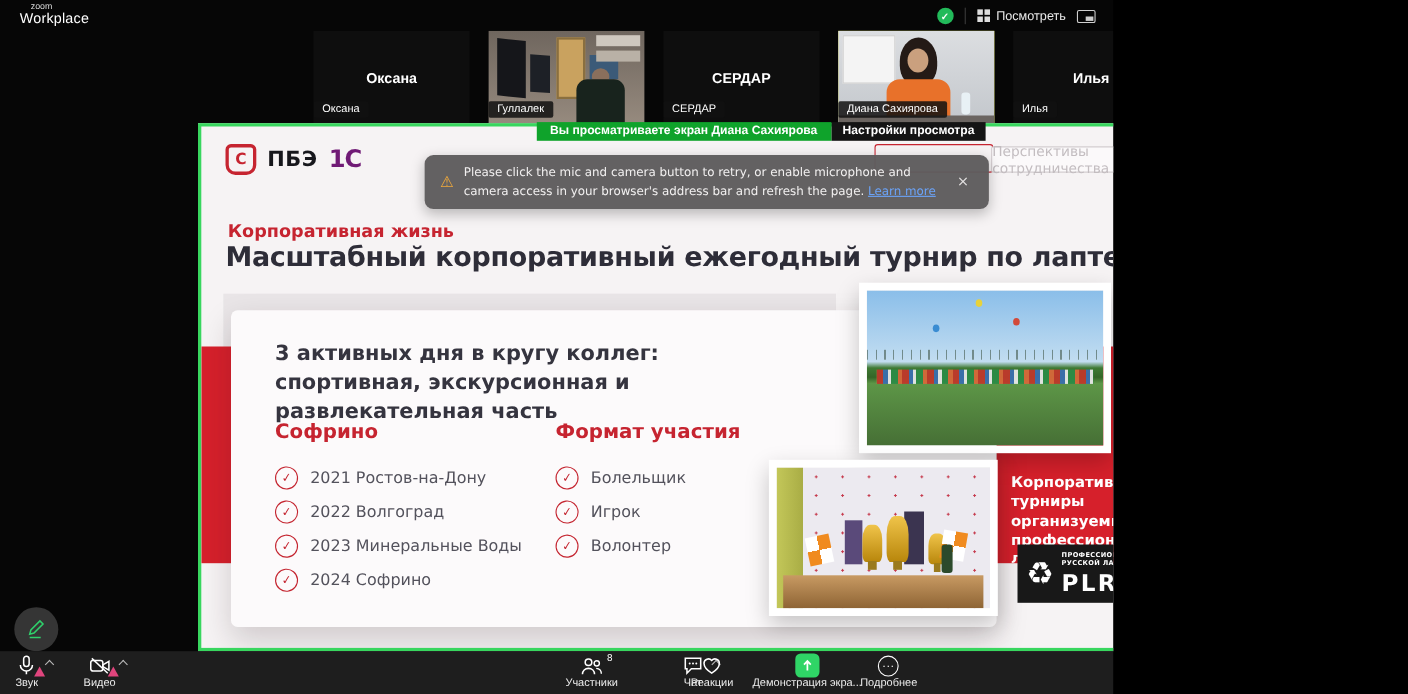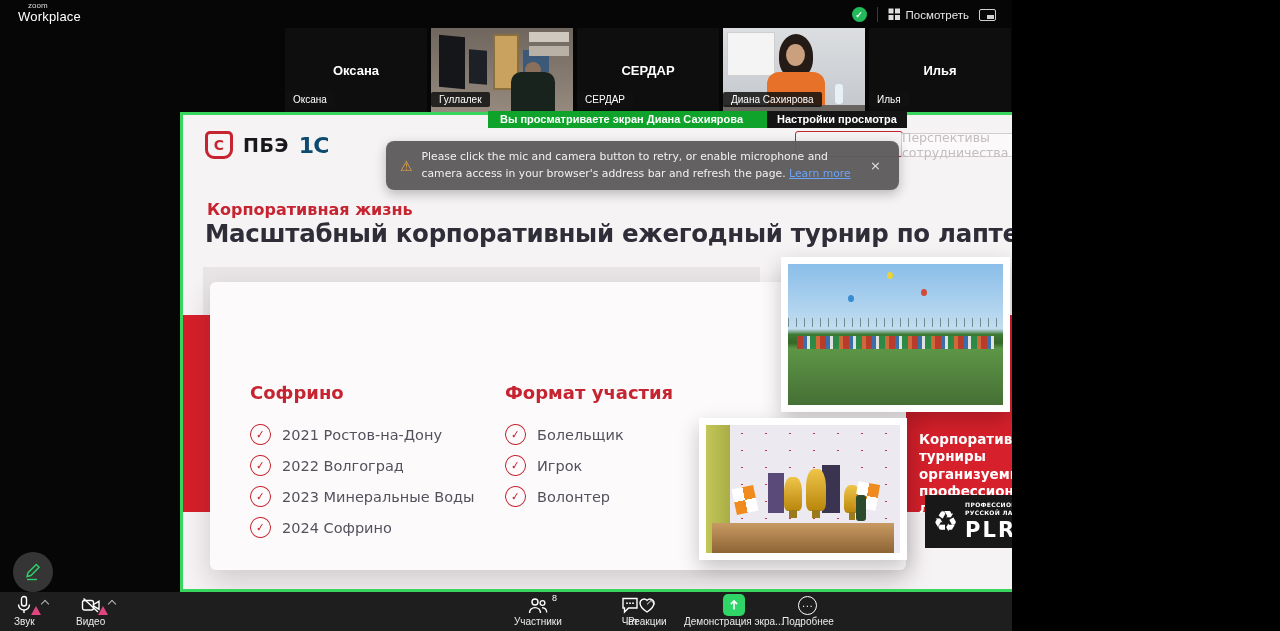--- a/index.html
+++ b/index.html
@@ -13,21 +13,21 @@
   .brand .wkp { font-size:13px; font-weight:500; letter-spacing:.2px; }
   .topright { position:absolute; right:16px; top:7px; display:flex; align-items:center; gap:10px; }
   .shield { width:15px; height:15px; border-radius:50%; background:#22ba5a; color:#fff; font-size:9px;
             font-weight:bold; display:flex; align-items:center; justify-content:center; }
   .tdiv { width:1px; height:15px; background:#3a3a3a; }
   .viewbtn { display:flex; align-items:center; gap:5px; color:#e8e8e8; font-size:11.5px; }
   .pip { position:relative; width:17px; height:12px; border:1.5px solid #cfcfcf; border-radius:2px; }
   .pip::after { content:""; position:absolute; right:1px; bottom:1px; width:7px; height:4px; background:#cfcfcf; }
 
   
-  .strip { position:absolute; left:285px; top:28px; height:84px; display:flex; gap:4px;align-items:flex-end; }
+  .strip { position:absolute; left:285px; top:28px; height:84px; display:flex; gap:17px;align-items:flex-end; }
   .tile { position:relative; width:142px; height:84px; background:#0e0e0e; overflow:hidden; }
   .tile .cname { position:absolute; inset:0; display:flex; align-items:center; justify-content:center;
                  color:#fff; font-size:13px; font-weight:bold; }
   .chip { position:absolute; left:0; bottom:5px; background:rgba(16,16,16,.85); color:#fff; font-size:10px;
           padding:2px 8px; border-radius:2px; white-space:nowrap; }
   .tile.active { outline:2px solid #d3d44f; outline-offset:-2px; }
   .nextbtn { width:30px; height:84px; display:flex; align-items:center; justify-content:center;
              color:#fff; font-size:24px; font-weight:bold; background:#000; cursor:pointer; }
 
   
@@ -44,33 +44,33 @@
   .scene-diana { position:absolute; inset:0; background:linear-gradient(#dcdee1,#c3c7cc); }
   .sd-board { position:absolute; left:4px; top:4px; width:48px; height:44px; background:#f4f4f4; border:1px solid #cfcfcf; }
   .sd-hair { position:absolute; left:56px; top:6px; width:34px; height:44px; background:#241a16; border-radius:50% 50% 42% 42%; }
   .sd-face { position:absolute; left:63px; top:16px; width:19px; height:22px; background:#caa07e; border-radius:50%; }
   .sd-body { position:absolute; left:44px; top:44px; width:58px; height:36px; background:#e8712a; border-radius:12px 12px 0 0; }
   .sd-bottle { position:absolute; right:22px; bottom:8px; width:8px; height:20px; background:#e8f1f5; border-radius:3px; }
   .sd-desk { position:absolute; left:0; bottom:0; width:100%; height:7px; background:#6b6561; }
 
   
   .viewbar { position:absolute; left:488px; top:111px; display:flex; z-index:30; height:17px; }
-  .viewbar .vtxt { background:#0fa32b; color:#fff; font-size:11px; font-weight:bold; padding:2px 24px 2px 12px; white-space:nowrap; }
+  .viewbar .vtxt { background:#0fa32b; color:#fff; font-size:11px; font-weight:bold; padding:2px 13px 2px 12px; white-space:nowrap; }
   .viewbar .vset { background:#141414; color:#fff; font-size:11px; font-weight:bold; padding:2px 10px; white-space:nowrap; cursor:pointer; }
 
   
   .share { position:absolute; left:180px; top:112px; width:924px; height:480px; border:3px solid #38d65e;
            background:#f6f3f4; z-index:5; }
   .page { position:absolute; inset:0; overflow:hidden; font-family:"DejaVu Sans", sans-serif; }
 
   .logorow { position:absolute; left:22px; top:16px; display:flex; align-items:center; gap:10px; z-index:2; }
   .pbe-shield { width:28px; height:28px; border:3.5px solid #c62430; border-radius:5px 5px 9px 9px;
                 display:flex; align-items:center; justify-content:center; color:#c62430; font-weight:bold; font-size:14px; }
   .pbe-name { color:#17171c; font-weight:bold; font-size:19px; letter-spacing:.5px; }
-  .onec { color:#0c4a6e; font-weight:bold; font-size:22px; letter-spacing:-1px; }
+  .onec { color:#701a75; font-weight:bold; font-size:22px; letter-spacing:-1px; }
 
   .redbtn { position:absolute; left:612px; top:16px; width:108px; height:26px; border:1.5px solid #c62430; border-radius:3px; z-index:2; background:transparent; }
   .graybtn { position:absolute; left:718px; top:18px; width:178px; height:24px; border:1px solid #d3cdd0; border-radius:2px;
              color:#c3bdc0; font-size:12.5px; display:flex; align-items:center; justify-content:center; z-index:2; background:#fbf9fa; }
 
   .toast { position:absolute; left:203px; top:26px; width:513px; height:49px; background:rgba(94,92,93,.97);
            border-radius:8px; z-index:16; display:flex; align-items:center; padding:6px 14px 6px 14px;
            box-shadow:0 4px 12px rgba(0,0,0,.25); }
   .toast .warn { color:#f0a93b; font-size:14px; margin-right:9px; flex:none; }
   .toast .ttext { color:#f2f0f0; font-size:10.8px; line-height:1.55; width:430px; }
@@ -234,20 +234,21 @@
         <div class="tclose">×</div>
       </div>
 
       <div class="category">Корпоративная жизнь</div>
       <div class="ptitle">Масштабный корпоративный ежегодный турнир по лапте</div>
 
       <div class="graypanel"></div>
       <div class="band"></div>
 
       <div class="card">
+        <h2>3 активных дня в кругу коллег: спортивная, экскурсионная и развлекательная часть</h2>
         <div class="col c1">
           <div class="coltitle">Софрино</div>
           <div class="items">
             <div class="item">
               <div class="chk"></div>
               <div class="itxt">2021 Ростов-на-Дону</div>
             </div>
             <div class="item">
               <div class="chk"></div>
               <div class="itxt">2022 Волгоград</div>

